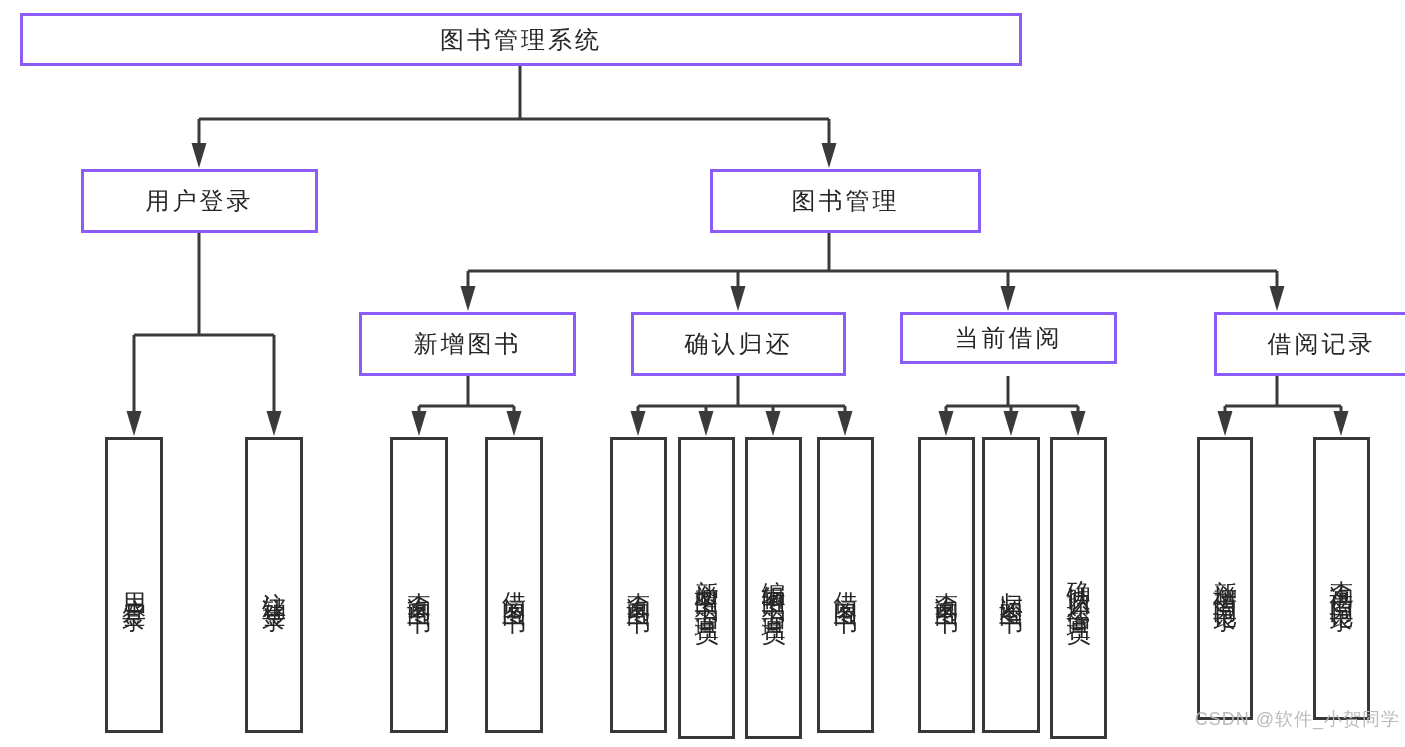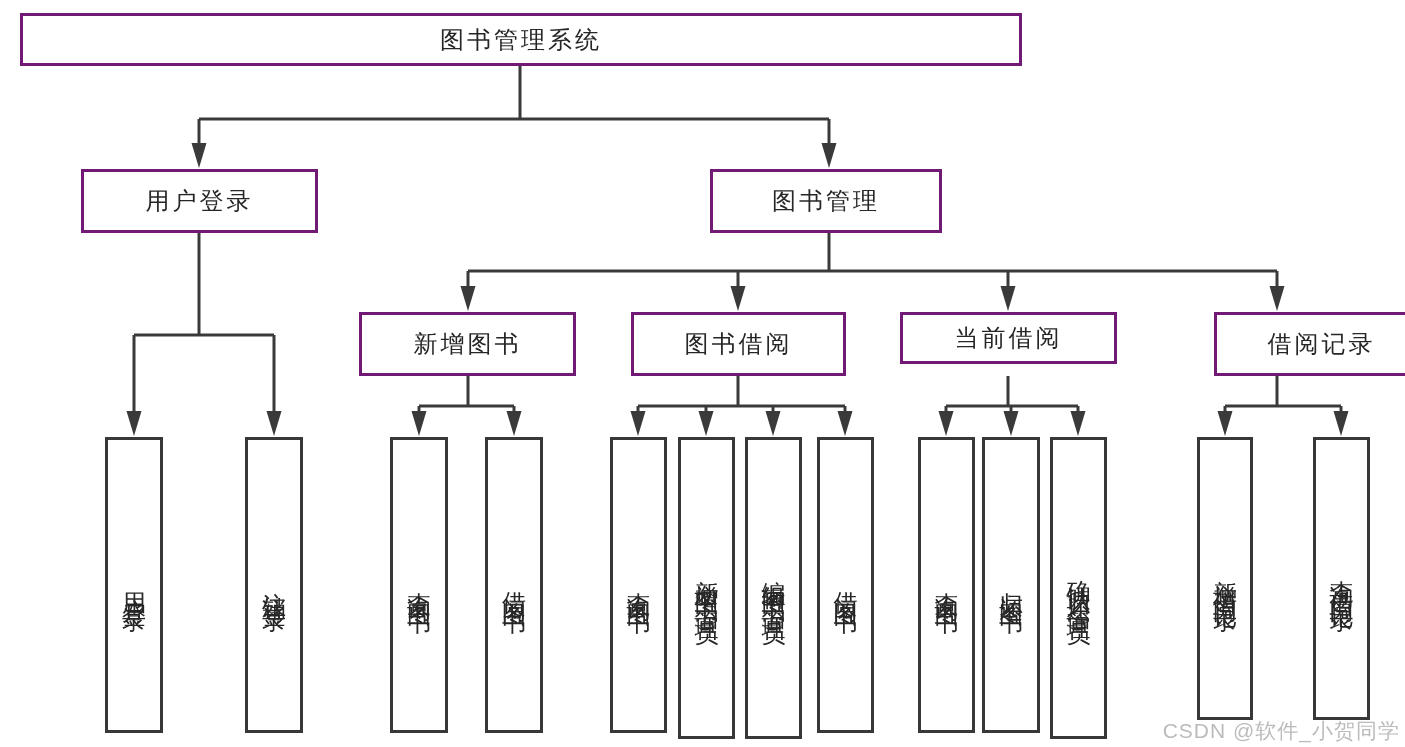--- a/index.html
+++ b/index.html
@@ -16,21 +16,21 @@
     overflow: hidden;
   }
   #wires {
     position: absolute;
     left: 0; top: 0;
     width: 1405px; height: 747px;
   }
   .hbox {
     position: absolute;
     box-sizing: border-box;
-    border: 3px solid #701a75;
+    border: 3px solid #8b5cf6;
     background: #ffffff;
     display: flex;
     align-items: center;
     justify-content: center;
     font-size: 24px;
     letter-spacing: 3px;
     color: #262626;
     white-space: nowrap;
   }
   .vbox {
@@ -47,21 +47,21 @@
     text-orientation: mixed;
     font-size: 24px;
     line-height: 1;
     letter-spacing: 6px;
     color: #262626;
     white-space: nowrap;
   }
   
   .n-root   { left: 20px;  top: 13px;  width: 1002px; height: 53px; }
   .n-login  { left: 81px;  top: 169px; width: 237px;  height: 64px; }
-  .n-manage { left: 710px; top: 169px; width: 232px;  height: 64px; }
+  .n-manage { left: 710px; top: 169px; width: 271px;  height: 64px; }
   .n-g0 { left: 359px;  top: 312px; width: 217px; height: 64px; }
   .n-g1 { left: 631px;  top: 312px; width: 215px; height: 64px; }
   .n-g2 { left: 900px;  top: 312px; width: 217px; height: 52px; }
   .n-g3 { left: 1170px; top: 312px; width: 215px; height: 64px; margin-left: 44px; }
   .lf { top: 437px; width: 58px; height: 296px; }
   .lf-a1 { left: 105px; }
   .lf-a2 { left: 245px; }
   .lf-b1 { left: 390px; }
   .lf-b2 { left: 485px; }
   .lf-c1 { left: 610px; width: 57px; }
@@ -69,22 +69,22 @@
   .lf-c3 { left: 745px; width: 57px; height: 302px; }
   .lf-c4 { left: 817px; width: 57px; }
   .lf-d1 { left: 918px; width: 57px; }
   .lf-d2 { left: 982px; }
   .lf-d3 { left: 1050px; width: 57px; height: 302px; }
   .lf-e1 { left: 1197px; width: 56px; height: 283px; }
   .lf-e2 { left: 1313px; width: 57px; height: 283px; }
   #watermark {
     position: absolute;
     right: 5px;
-    bottom: 2px;
-    font-size: 21px;
+    bottom: 16px;
+    font-size: 18px;
     letter-spacing: 1px;
     color: rgba(183,183,183,0.95);
     z-index: 5;
     white-space: nowrap;
   }
 </style>
 </head>
 <body>
 
 <div id="stage">
@@ -154,21 +154,21 @@
       <polygon points="1333.5,411 1348.5,411 1341,436"></polygon>
     </g>
   </svg>
 
   <div class="hbox n-root">图书管理系统</div>
 
   <div class="hbox n-login">用户登录</div>
   <div class="hbox n-manage">图书管理</div>
 
   <div class="hbox n-g0">新增图书</div>
-  <div class="hbox n-g1">图书借阅</div>
+  <div class="hbox n-g1">确认归还</div>
   <div class="hbox n-g2">当前借阅</div>
   <div class="hbox n-g3">借阅记录</div>
 
   <div class="vbox lf lf-a1">
     <span>用户登录</span>
   </div>
   <div class="vbox lf lf-a2">
     <span>注销登录</span>
   </div>
 

